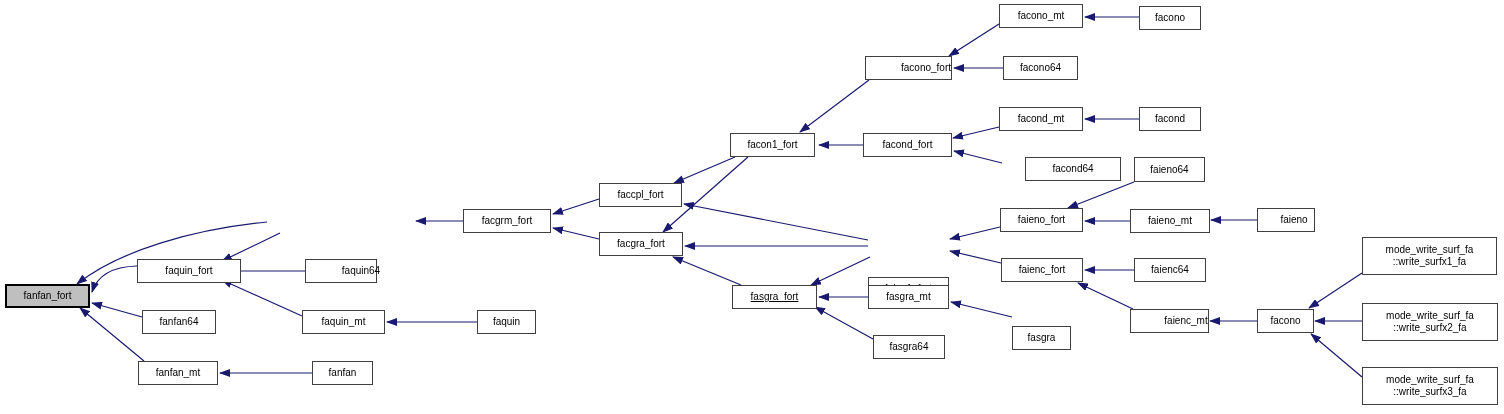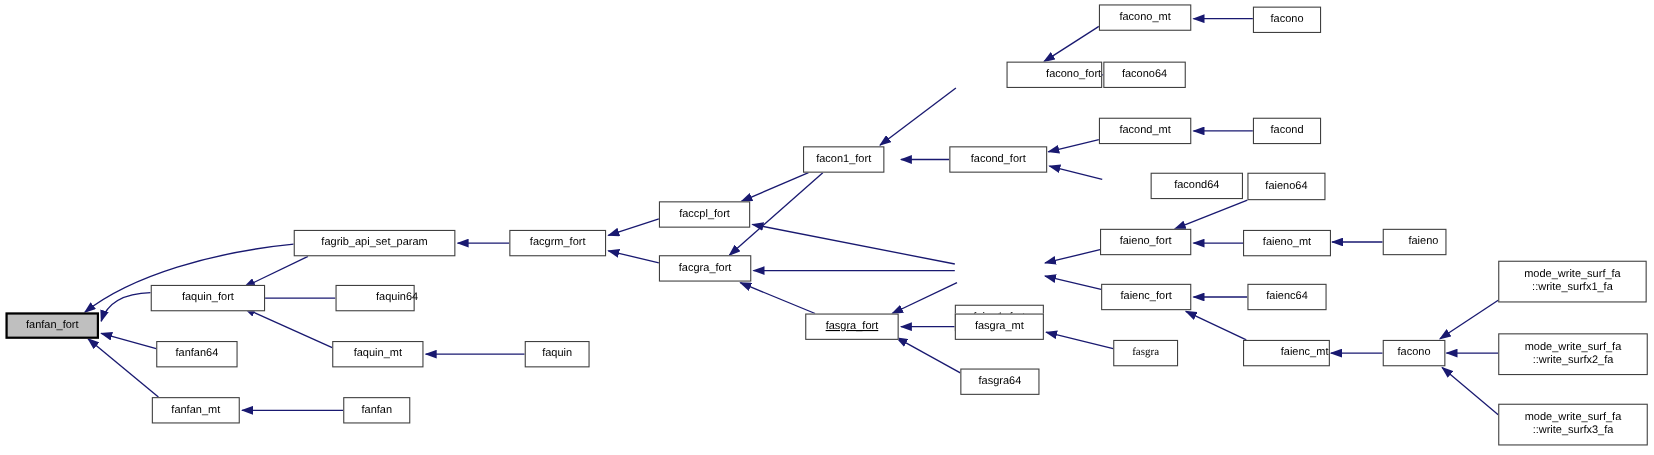--- a/index.html
+++ b/index.html
@@ -86,23 +86,20 @@
       </div>
       <div class="node" style="left: 137px; top: 259px; width: 104px; height: 24px;">
         <span>faquin_fort</span>
       </div>
       <div class="node" style="left: 142px; top: 310px; width: 74px; height: 24px;">
         <span>fanfan64</span>
       </div>
       <div class="node" style="left: 138px; top: 361px; width: 80px; height: 24px;">
         <span>fanfan_mt</span>
       </div>
-      <div class="node" style="left: 267px; top: 209px; width: 147px; height: 24px;">
-        <span>fagrib_api_set_param</span>
-      </div>
       <div class="node" style="left: 305px; top: 259px; width: 72px; height: 24px; padding-left: 40px;">
         <span>faquin64</span>
       </div>
       <div class="node" style="left: 302px; top: 310px; width: 83px; height: 24px;">
         <span>faquin_mt</span>
       </div>
       <div class="node" style="left: 312px; top: 361px; width: 61px; height: 24px;">
         <span>fanfan</span>
       </div>
       <div class="node" style="left: 463px; top: 209px; width: 88px; height: 24px;">
@@ -110,27 +107,27 @@
       </div>
       <div class="node" style="left: 477px; top: 310px; width: 59px; height: 24px;">
         <span>faquin</span>
       </div>
       <div class="node" style="left: 599px; top: 183px; width: 83px; height: 24px;">
         <span>faccpl_fort</span>
       </div>
       <div class="node" style="left: 599px; top: 232px; width: 84px; height: 24px;">
         <span>facgra_fort</span>
       </div>
-      <div class="node" style="left: 730px; top: 133px; width: 74px; height: 24px;">
+      <div class="node" style="left: 730px; top: 133px; width: 85px; height: 24px;">
         <span>facon1_fort</span>
       </div>
       <div class="node" style="left: 732px; top: 285px; width: 85px; height: 24px; text-decoration: underline;">
         <span>fasgra_fort</span>
       </div>
-      <div class="node" style="left: 915px; top: 56px; width: 87px; height: 24px; padding-left: 35px;">
+      <div class="node" style="left: 865px; top: 56px; width: 87px; height: 24px; padding-left: 35px;">
         <span>facono_fort</span>
       </div>
       <div class="node" style="left: 863px; top: 133px; width: 89px; height: 24px;">
         <span>facond_fort</span>
       </div>
       <div class="node" style="left: 868px; top: 233px; width: 81px; height: 24px; margin-top: 44px;">
         <span>faien1_fort</span>
       </div>
       <div class="node" style="left: 868px; top: 285px; width: 81px; height: 24px;">
         <span>fasgra_mt</span>
@@ -140,30 +137,30 @@
       </div>
       <div class="node" style="left: 999px; top: 4px; width: 84px; height: 24px;">
         <span>facono_mt</span>
       </div>
       <div class="node" style="left: 1003px; top: 56px; width: 75px; height: 24px;">
         <span>facono64</span>
       </div>
       <div class="node" style="left: 999px; top: 107px; width: 84px; height: 24px;">
         <span>facond_mt</span>
       </div>
-      <div class="node" style="left: 1046px; top: 157px; width: 84px; height: 24px;">
+      <div class="node" style="left: 1025px; top: 157px; width: 96px; height: 24px;">
         <span>facond64</span>
       </div>
       <div class="node" style="left: 1000px; top: 208px; width: 83px; height: 24px;">
         <span>faieno_fort</span>
       </div>
       <div class="node" style="left: 1001px; top: 258px; width: 82px; height: 24px;">
         <span>faienc_fort</span>
       </div>
-      <div class="node" style="left: 1012px; top: 309px; width: 59px; height: 24px; font-family: Liberation Serif, serif;">
+      <div class="node" style="left: 1012px; top: 326px; width: 59px; height: 24px;">
         <span>fasgra</span>
       </div>
       <div class="node" style="left: 1139px; top: 6px; width: 62px; height: 24px;">
         <span>facono</span>
       </div>
       <div class="node" style="left: 1139px; top: 107px; width: 62px; height: 24px;">
         <span>facond</span>
       </div>
       <div class="node" style="left: 1134px; top: 157px; width: 71px; height: 25px;">
         <span>faieno64</span>

